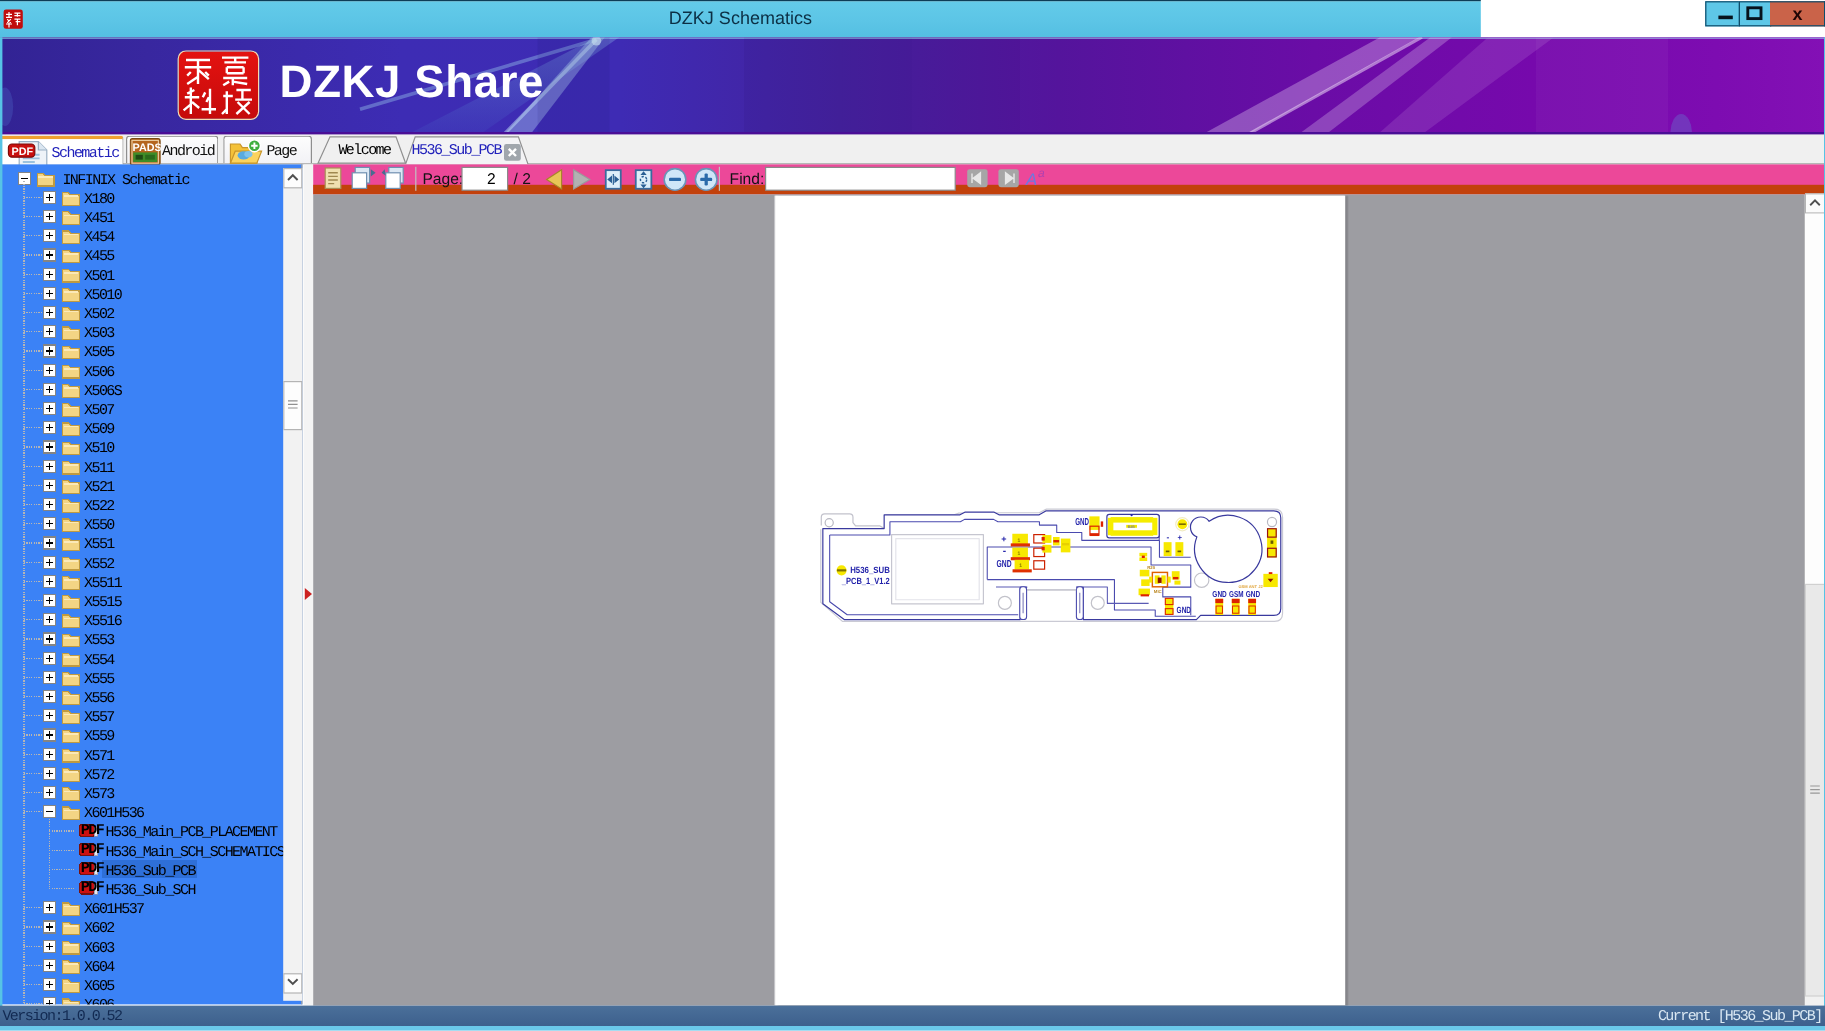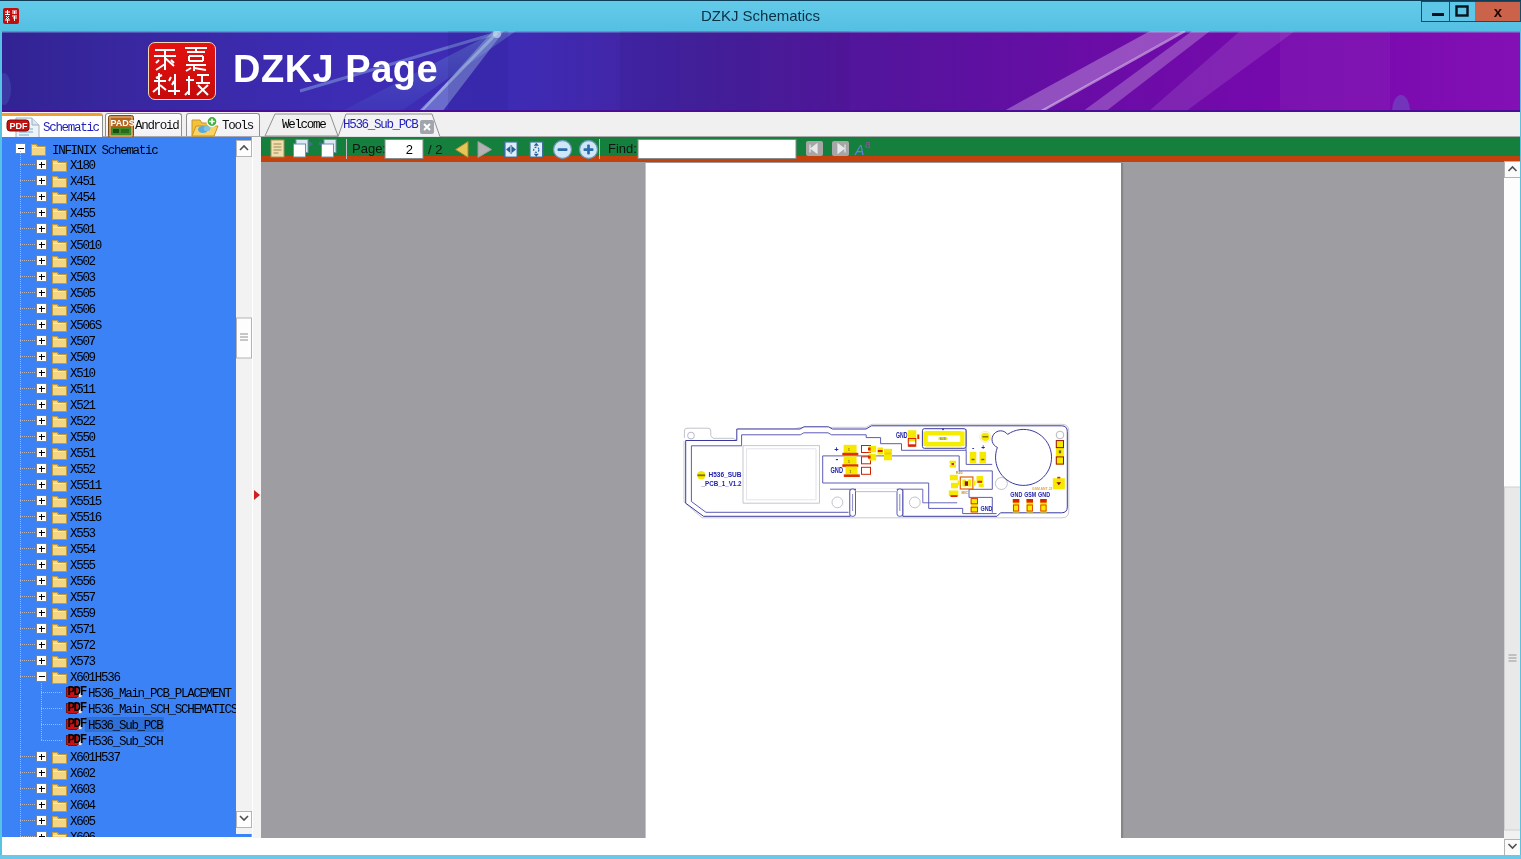--- a/index.html
+++ b/index.html
@@ -1,18 +1,18 @@
 <!DOCTYPE html>
 <html><head><meta charset="utf-8">
 <style>
 *{margin:0;padding:0;box-sizing:border-box}
 html,body{width:1521px;height:859px;overflow:hidden;font-family:"Liberation Sans",sans-serif;background:#fff}
 #win{position:relative;width:1521px;height:859px}
 
-#title{position:absolute;left:0;top:0;width:1521px;height:31px;background:linear-gradient(180deg,#63cbe9 0%,#5cc5e6 55%,#54bfe2 100%);border-top:1px solid #0d3d57}
+#title{position:absolute;left:0;top:0;width:1234px;height:31px;background:linear-gradient(180deg,#63cbe9 0%,#5cc5e6 55%,#54bfe2 100%);border-top:1px solid #0d3d57}
 #title .txt{position:absolute;left:0;right:0;top:6px;text-align:center;font-size:15px;color:#0c2f44}
 #appico{position:absolute;left:3px;top:7px;width:16px;height:16px;background:#c00d0d;border-radius:2px}
 .btn{position:absolute;top:0;height:21px;border:1px solid #0e4d6b}
 #bmin{left:1421px;width:29px;background:#5ec7e7}
 #bmax{left:1449px;width:27px;background:#5ec7e7}
 #bclo{left:1475px;width:46px;background:#ca6349;border-left:none}
 
 #banner{position:absolute;left:0;top:31px;width:1521px;height:79px;overflow:hidden;
  background:linear-gradient(90deg,#322394 0%,#38279f 8%,#3d2cb4 22%,#3e2bb4 34%,#44229f 46%,#54149c 58%,#6a0ca6 72%,#7609ac 84%,#7d0cb1 94%,#8310b5 100%)}
 #banner .logo{position:absolute;left:148px;top:11px;width:68px;height:58px;background:linear-gradient(180deg,#e41210,#c50b0b);border-radius:7px;border:1px solid #f4dab0}
@@ -29,21 +29,21 @@
 
 
 #tree{position:absolute;left:0;top:137px;width:252px;height:700px;background:#3b82f6;border-right:1px solid #a0a0a0}
 #tree svg text{font-family:"Liberation Mono",monospace;font-size:12.5px;fill:#000;letter-spacing:-1.3px}
 #tree .dot{stroke:#b5b5b5;stroke-width:1;stroke-dasharray:1 1}
 
 .sb{position:absolute;background:#f2f2f2}
 
 #split{position:absolute;left:253px;top:137px;width:8px;height:701px;background:#f4f4f4}
 
-#toolbar{position:absolute;left:261px;top:137px;width:1260px;height:25px;background:#15803d;border-bottom:6px solid #c2410c}
+#toolbar{position:absolute;left:261px;top:137px;width:1260px;height:25px;background:#ec4899;border-bottom:8px solid #c2410c}
 #canvas{position:absolute;left:261px;top:162px;width:1243px;height:676px;background:#9d9da2;overflow:hidden}
 #page{position:absolute;left:385px;top:1px;width:475px;height:675px;background:#fff;box-shadow:2px 0 1px #85858a,-1px 0 0 #c4c4c8}
 
 #status{position:absolute;left:0;top:838px;width:1521px;height:17px;background:linear-gradient(180deg,#4b709a,#3d608d);font-family:"Liberation Mono",monospace;font-size:12.5px;letter-spacing:-1.3px}
 #status .l{position:absolute;left:2px;top:2px;color:#122a52}
 #status .r{position:absolute;right:3px;top:2px;color:#d9e7f2}
 #bstrip{position:absolute;left:0;top:855px;width:1521px;height:4px;background:#6ac8ea}
 </style></head>
 <body>
 <div id="win">
@@ -95,21 +95,21 @@
 
 <path d="M6,7 h20 M5,13 h22 M16,7 v20 M16,21 l-9,6 M16,15 l9,8 M10,17 l-3,3 M22,17 l3,3"></path>
 
 <path d="M36,5 h22 M47,5 v4 M38,9 h18 M40,13 h14 M40,13 v5 M54,13 v5 M40,18 h14 M37,22 h20 M42,25 l-5,3 M45,23 v5 M45,25 l12,2"></path>
 
 <path d="M13,32 l-6,3 M10,30 v22 M5,38 h12 M10,44 l-6,5 M11,42 l6,5 M22,34 l-2,4 M25,38 l-2,4 M26,31 v21 M19,48 h12"></path>
 
 <path d="M40,33 v19 M37,37 h8 M40,48 l-4,4 M48,32 h12 M53,32 v8 M47,40 h14 M49,42 l10,10 M59,42 l-11,10"></path>
 </g>
         </svg></div>
-    <div id="dzkj">DZKJ Page</div>
+    <div id="dzkj">DZKJ Share</div>
   </div>
   <div id="tabbar">
     <div class="line"></div>
     <div class="tab1" id="tabS">
         <span style="left:42px;color:#2222bb">Schematic</span>
         <svg style="position:absolute;left:5px;top:1px" width="36" height="22" viewBox="0 0 36 22">
 <path d="M10,1 L26,1 L33,8 L33,21 L10,21 Z" fill="#eef3f8" stroke="#9ab0c4" stroke-width="1"></path>
 <path d="M26,1 L26,8 L33,8" fill="#dbe6f0" stroke="#9ab0c4" stroke-width="1"></path>
 <path d="M13,12 h14 M13,15 h14 M13,18 h10" stroke="#9cc2dd" stroke-width="1.6"></path>
 <rect x="1" y="3" width="22" height="11" rx="3" fill="#c8100e" stroke="#7d0a08"></rect>
@@ -121,21 +121,21 @@
         <svg style="position:absolute;left:2px;top:1px" width="26" height="23" viewBox="0 0 26 23">
 <rect x="0.5" y="0.5" width="25" height="22" rx="2" fill="#b4651e" stroke="#7a4a14"></rect>
 <rect x="2" y="2" width="22" height="19" fill="none" stroke="#e8c89a" stroke-width="1"></rect>
 <rect x="3" y="12" width="20" height="8" fill="#3e8c28"></rect>
 <rect x="5" y="14" width="6" height="4" fill="#1e4a14"></rect>
 <rect x="13" y="14" width="8" height="4" fill="#2a6a1c"></rect>
 <text x="2.5" y="10.5" font-size="9" font-weight="bold" fill="#fff" font-family="Liberation Sans">PADS</text>
 </svg>
       </div>
     <div class="tab1" id="tabH">
-        <span style="left:35px;color:#111">Tools</span>
+        <span style="left:35px;color:#111">Page</span>
         <svg style="position:absolute;left:4px;top:2px" width="28" height="21" viewBox="0 0 28 21">
 <path d="M1,4 L9,4 L11,7 L23,7 L23,20 L1,20 Z" fill="#f4c138" stroke="#c8952a"></path>
 <path d="M1,20 L5,10 L27,10 L23,20 Z" fill="#fbd35e" stroke="#c8952a"></path>
 <ellipse cx="12" cy="13.5" rx="5" ry="3.4" fill="#58aae0"></ellipse>
 <ellipse cx="16" cy="12.5" rx="3.4" ry="2.6" fill="#7ec2ec"></ellipse>
 <circle cx="21" cy="5.5" r="5" fill="#3fae3f" stroke="#fff" stroke-width="1.2"></circle>
 <path d="M21,2.8 v5.4 M18.3,5.5 h5.4" stroke="#fff" stroke-width="1.6"></path>
 </svg>
       </div>
     <svg style="position:absolute;left:260px;top:0" width="200" height="25">
@@ -571,14 +571,18 @@
     <rect x="0.5" y="0.5" width="16" height="16" fill="#fbfbfb" stroke="#b4b4b4"></rect>
     <path d="M4.5,10 l4,-4 l4,4" fill="none" stroke="#505050" stroke-width="1.6"></path>
     <rect x="0" y="17" width="17" height="309" fill="#fdfdfd"></rect>
     <rect x="0.5" y="326" width="16" height="343" fill="#e9e9e9" stroke="#d0d0d0"></rect>
     <path d="M4.5,494 h8 m-8,3 h8 m-8,3 h8" stroke="#989898"></path>
     <rect x="0.5" y="678.5" width="16" height="16" fill="#fbfbfb" stroke="#b4b4b4"></rect>
     <path d="M4.5,683 l4,4 l4,-4" fill="none" stroke="#505050" stroke-width="1.6"></path>
   </svg>
   <div style="position:absolute;left:0;top:31px;width:2px;height:824px;background:#56c3e5"></div>
   <div style="position:absolute;left:1520px;top:31px;width:1px;height:824px;background:#56c3e5"></div>
+  <div id="status">
+      <span class="l">Version:1.0.0.52</span>
+      <span class="r">Current [H536_Sub_PCB]</span>
+    </div>
   <div id="bstrip"></div>
 </div>
 
 </body></html>

